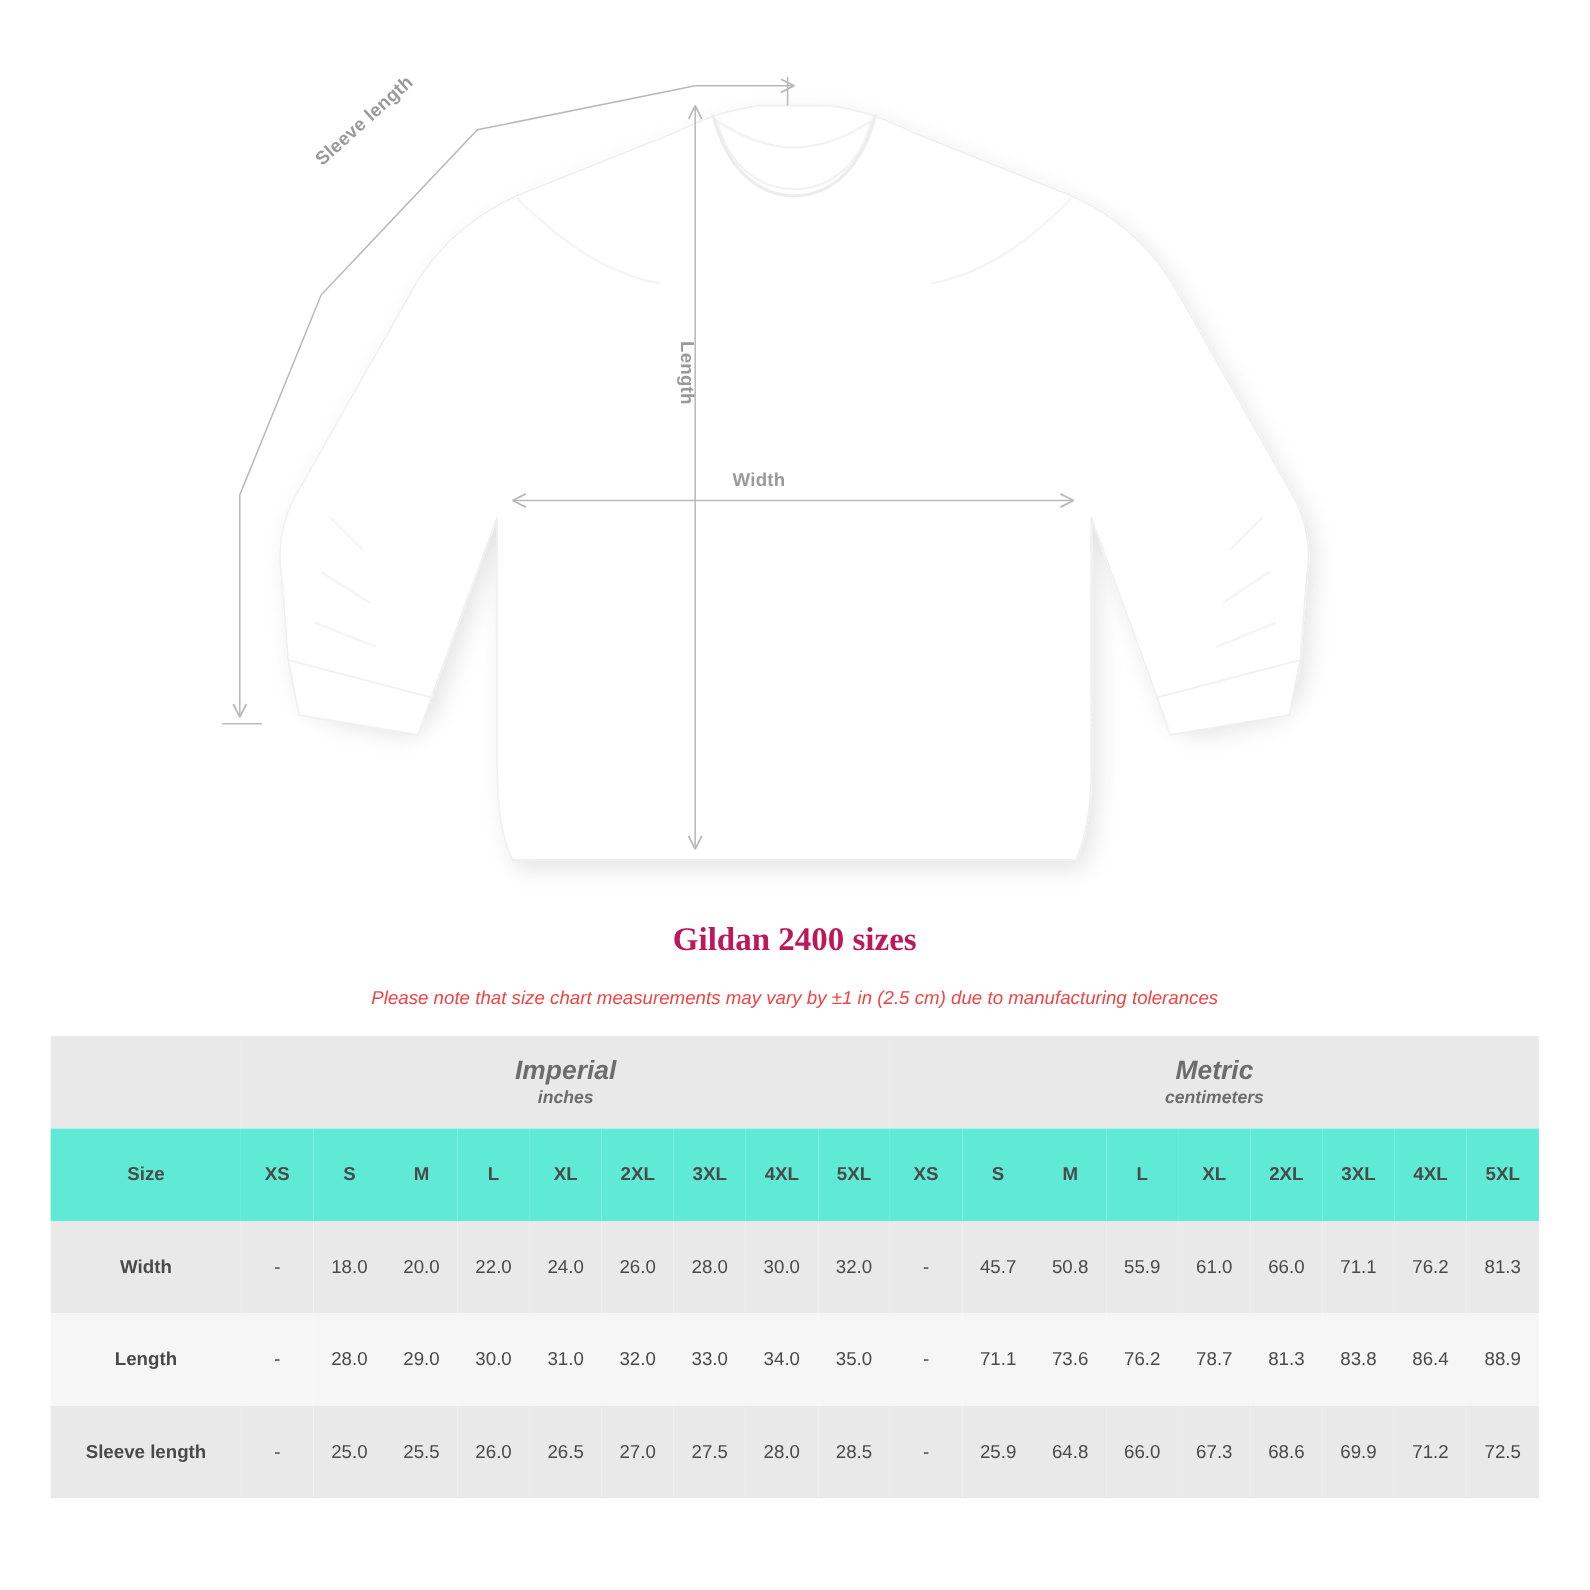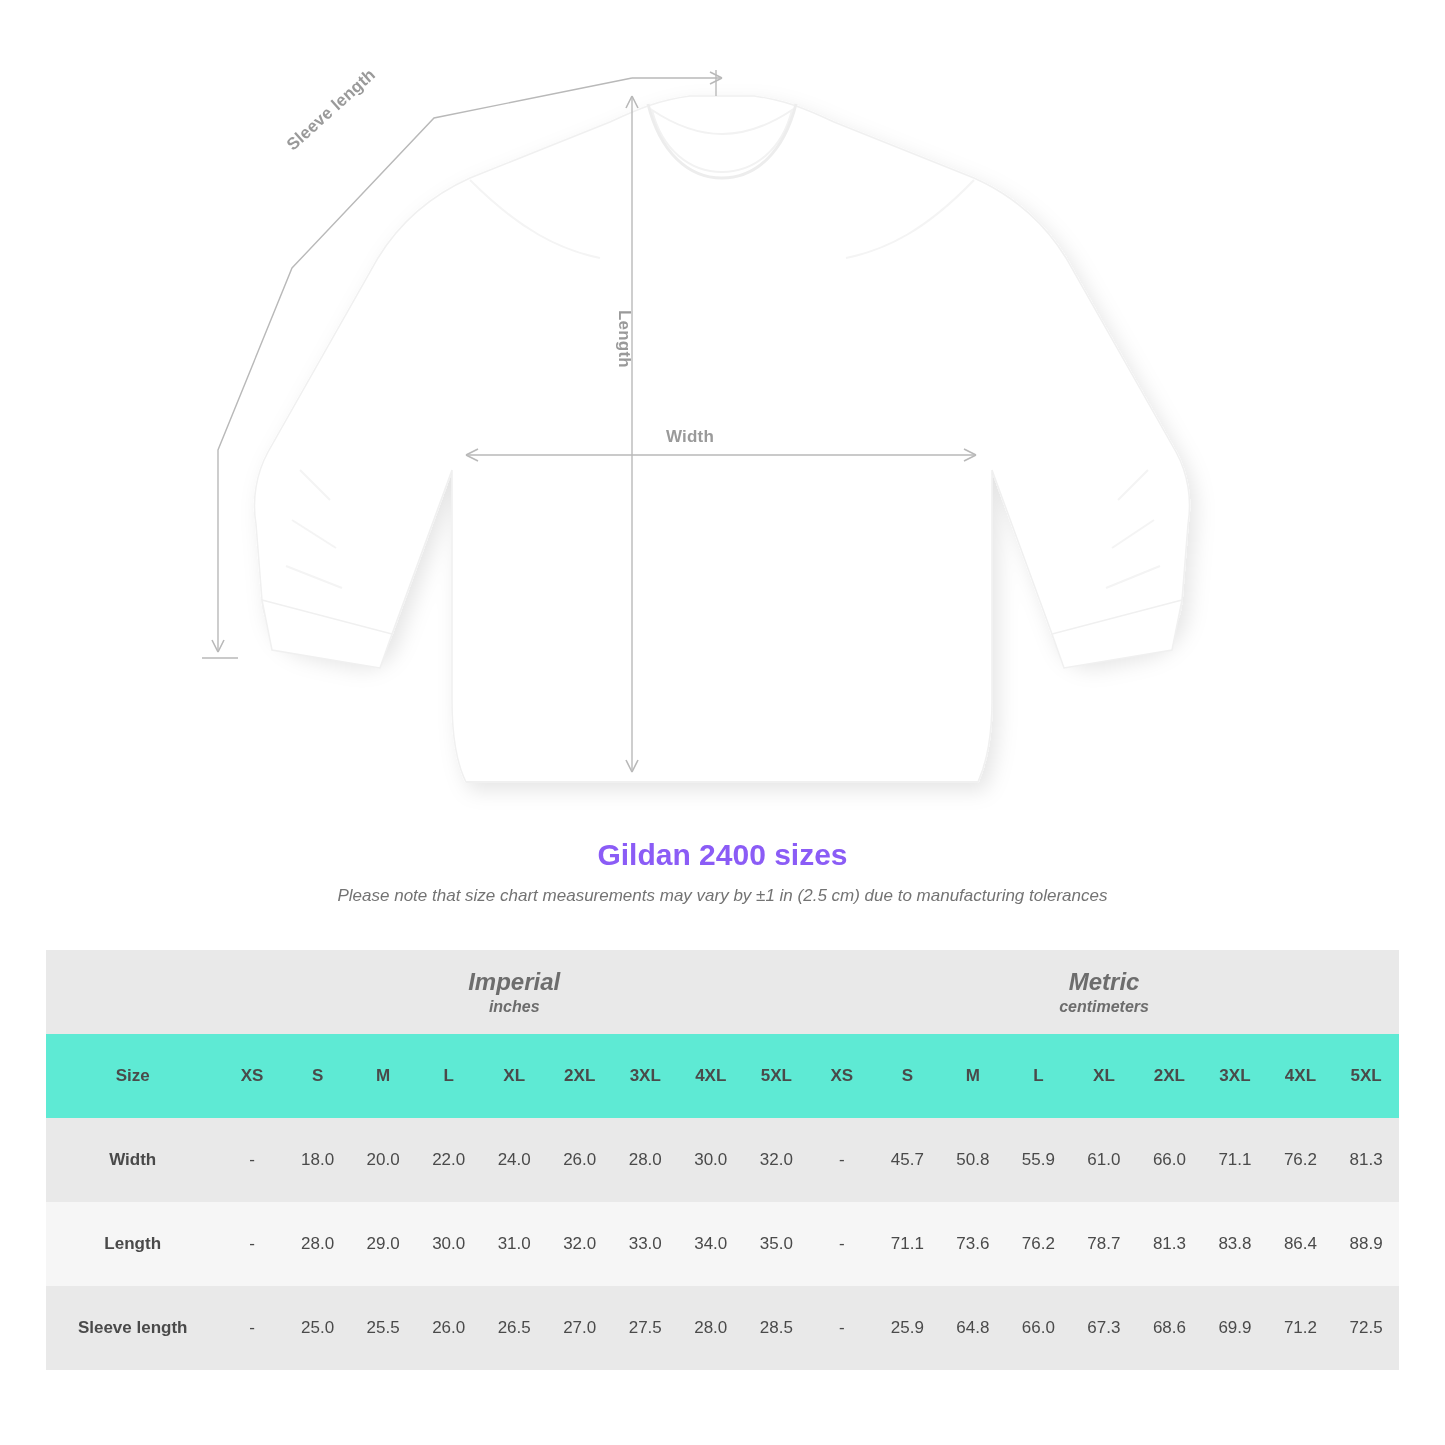--- a/index.html
+++ b/index.html
@@ -57,33 +57,34 @@
   }
 
   
   .title-block {
     text-align: center;
     margin-top: 8px;
   }
   .chart-title {
     font-size: 30px;
     font-weight: bold;
-    color: #8b5cf6;
-    margin: 0 0 14px 0;
+    color: #be185d;
+    margin: 0 0 26px 0;
+    font-family: Liberation Serif, serif;
   }
   .chart-note {
     font-size: 17px;
     font-style: italic;
-    color: #737373;
+    color: #ef4444;
     margin: 0;
   }
 
   
   .table-wrap {
-    margin: 44px 46px 0 46px;
+    margin: 24px 46px 0 46px;
   }
   table.size-table {
     border-collapse: collapse;
     width: 1353px;
     table-layout: fixed;
   }
   table.size-table td,
   table.size-table th {
     text-align: center;
     font-size: 17px;

